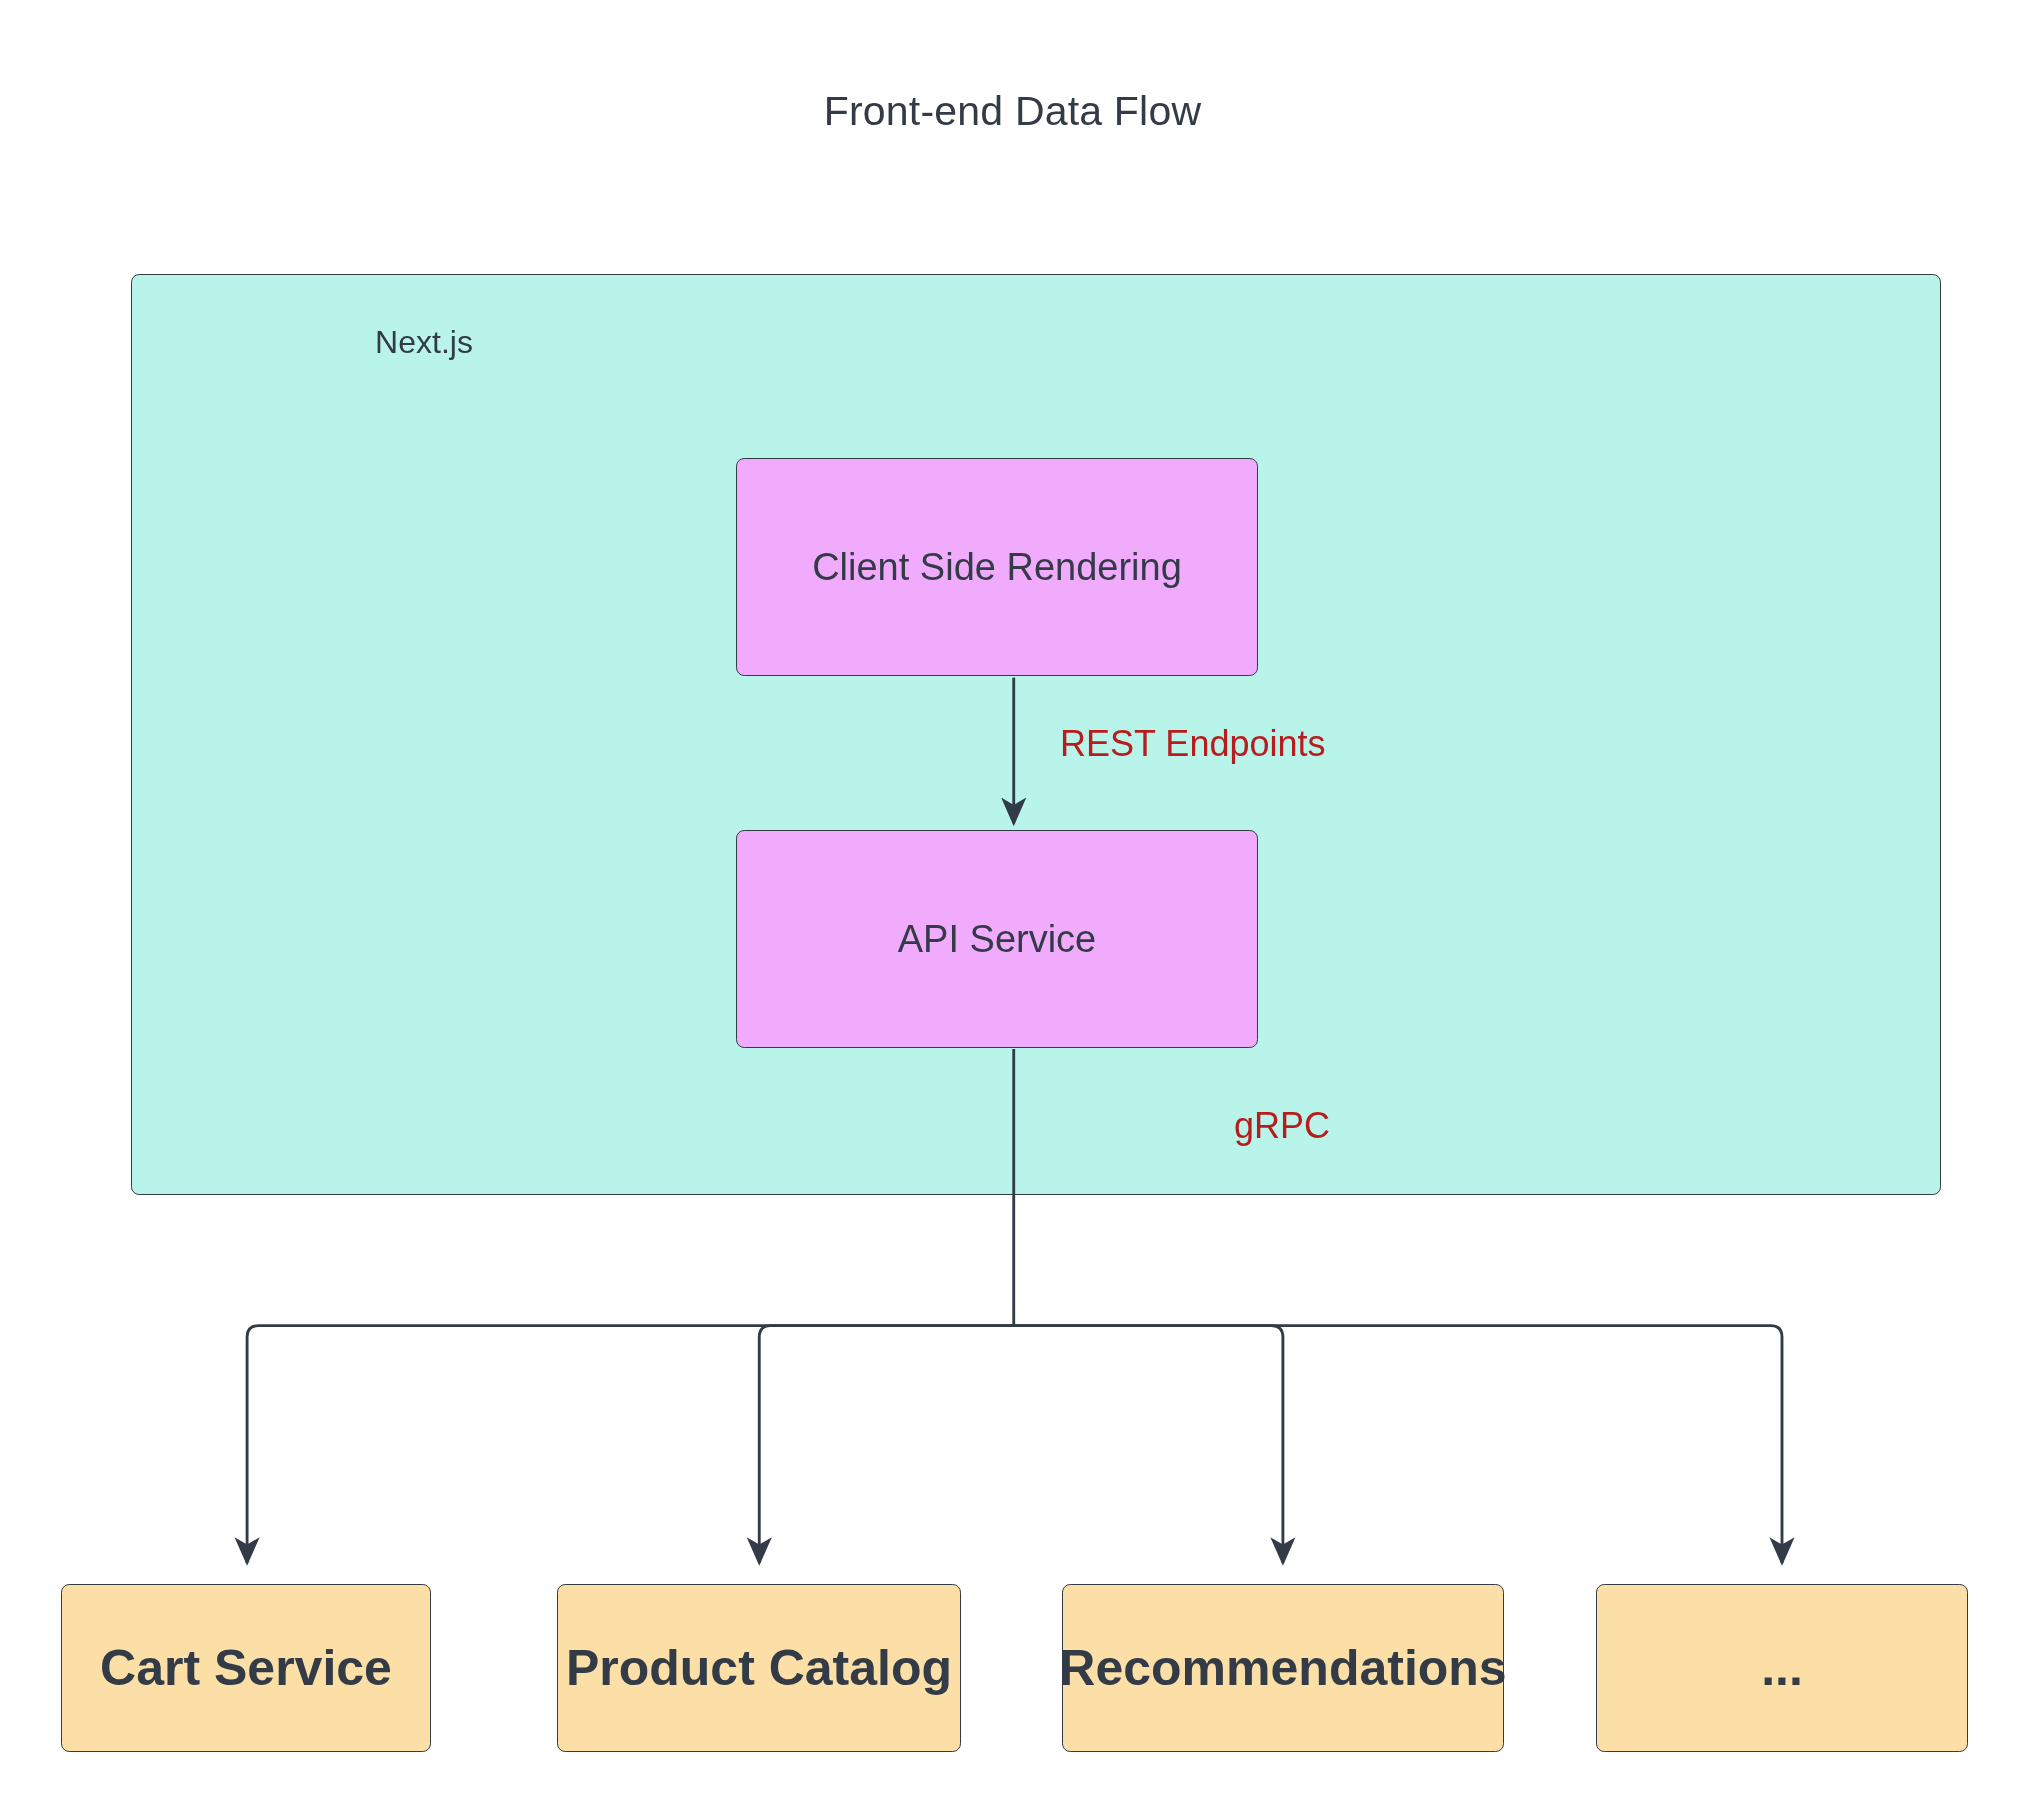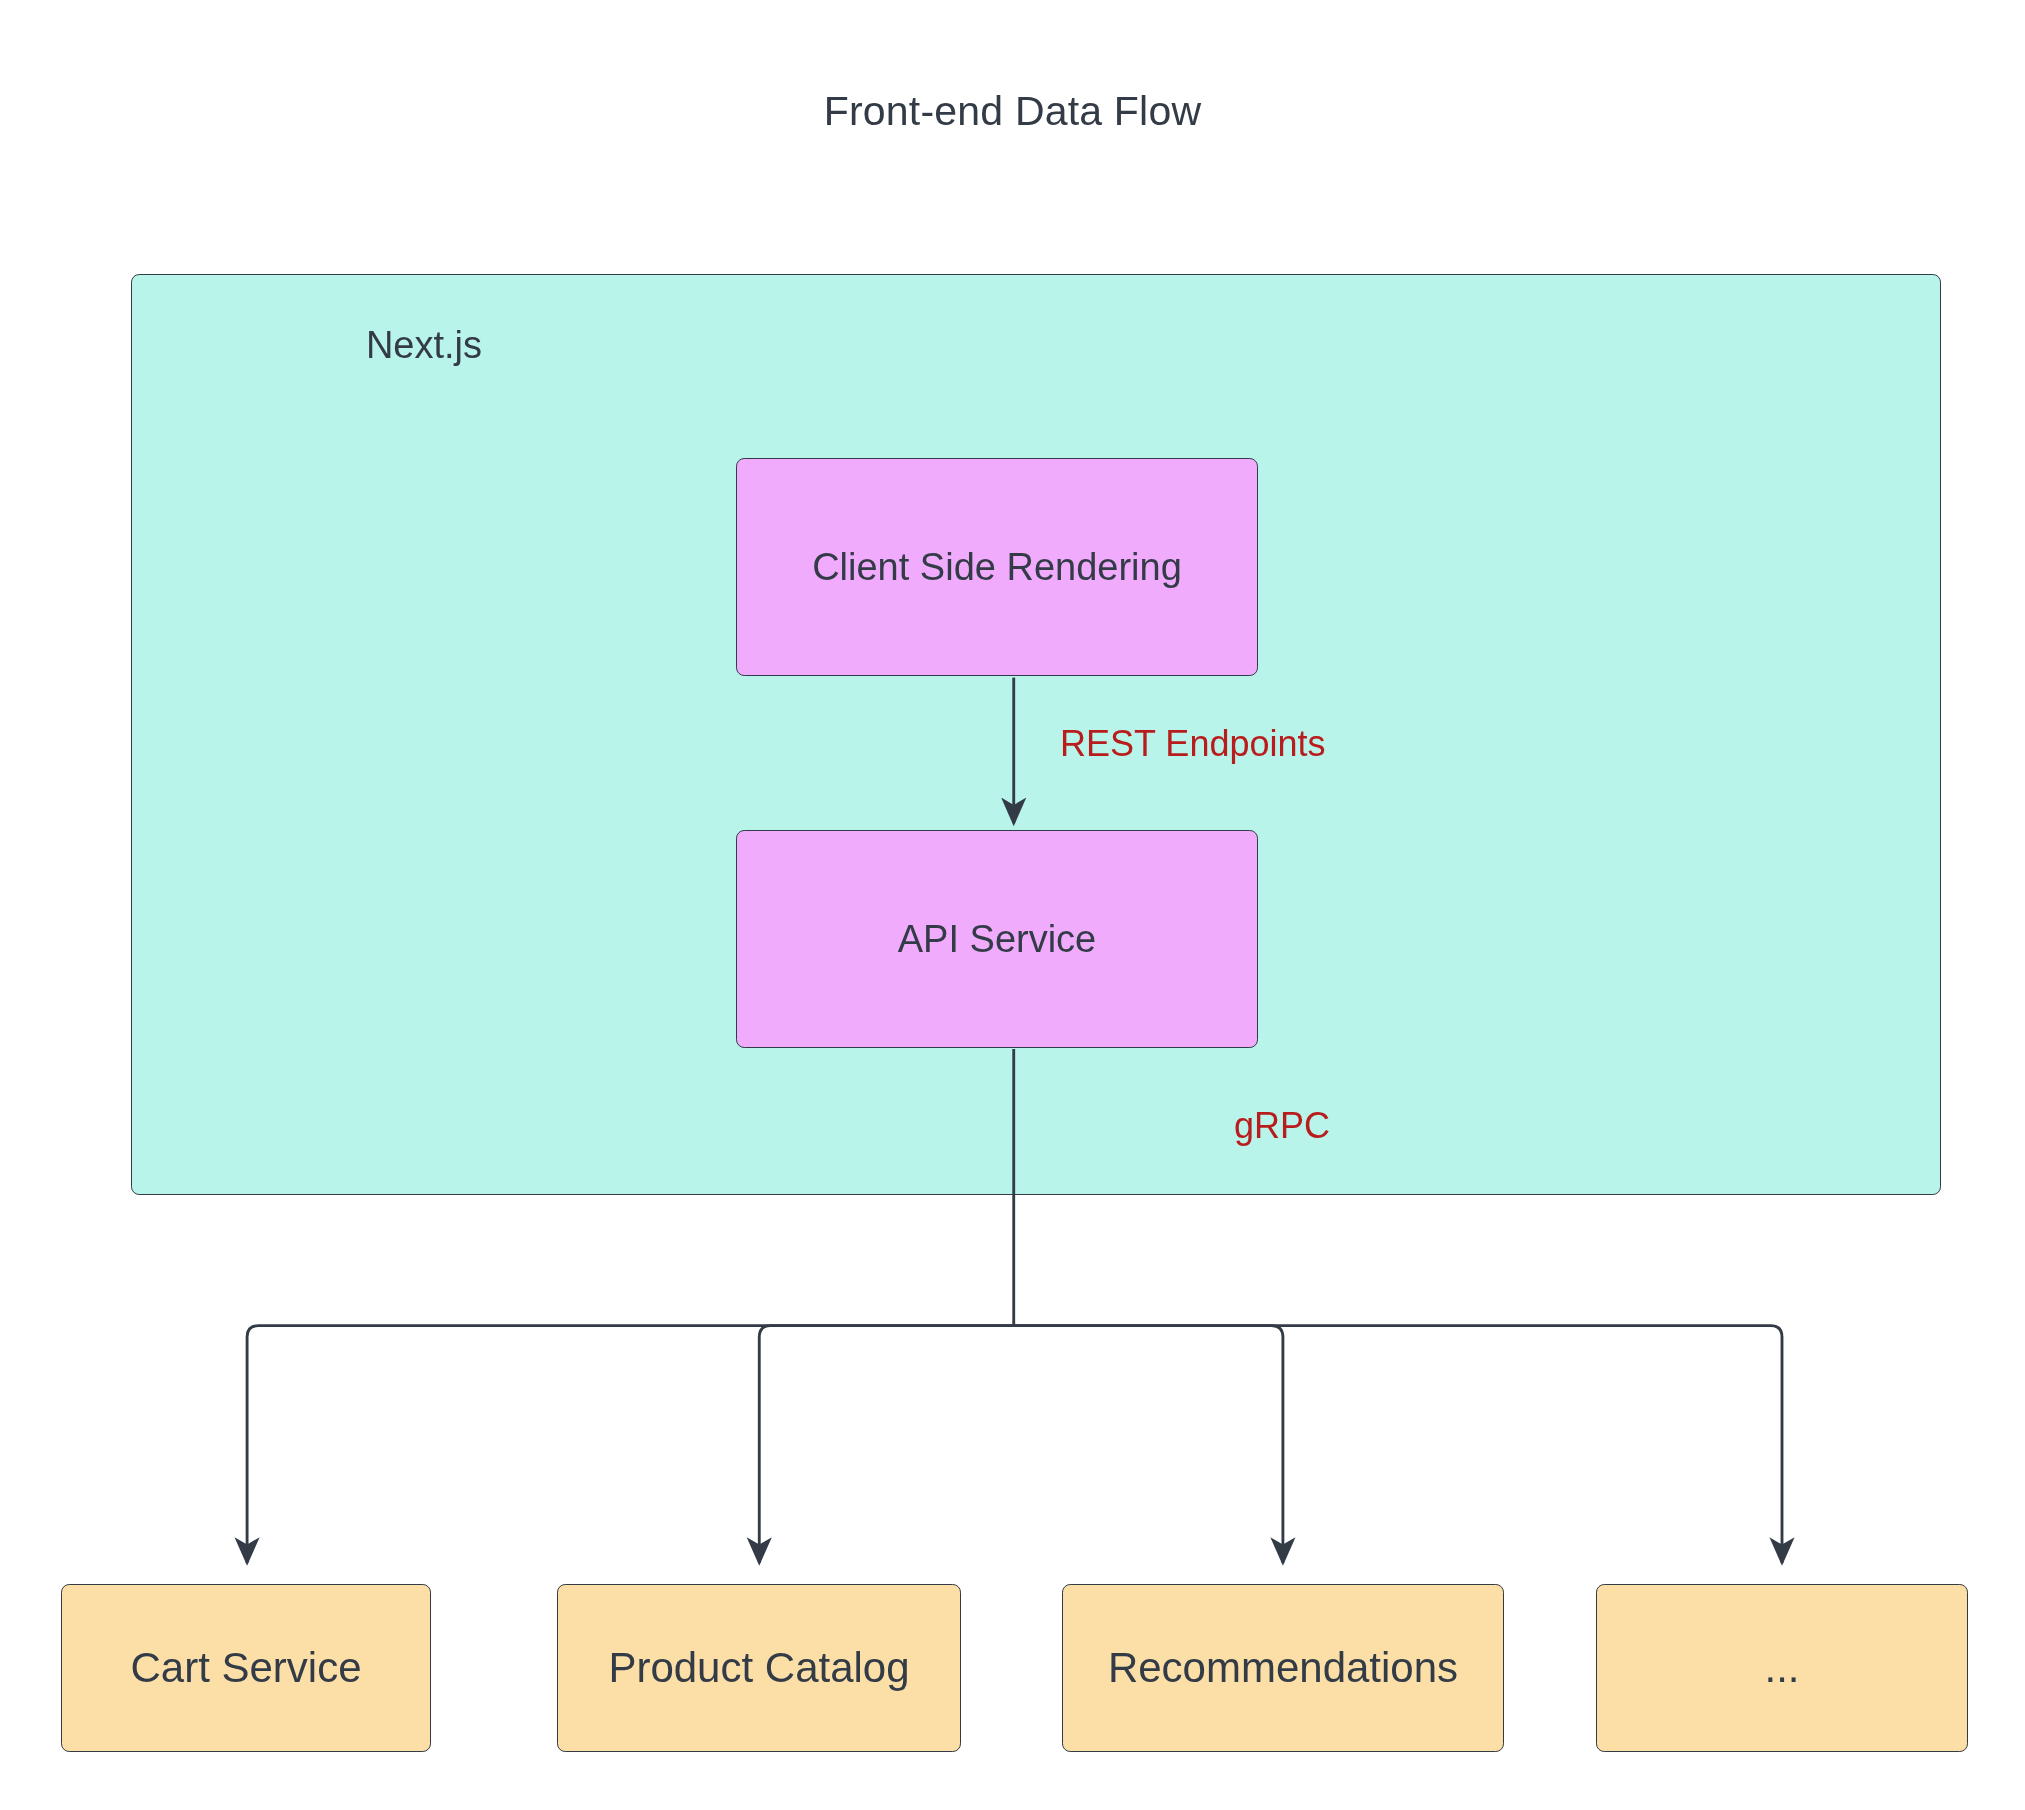--- a/index.html
+++ b/index.html
@@ -56,21 +56,21 @@
     border: 1.6px solid #333b47;
     border-radius: 8.2px;
     display: block;
   }
   .subgraph-label {
     position: absolute;
     top: 49px;
     left: 0;
     width: 100%;
     text-align: center;
-    font-size: 38px;
+    font-size: 32px;
     color: #333b47;
   }
   .subgraph-label-inner {
     display: inline-block;
     transform: translateX(-612px);
   }
   
   .proc {
     background: #f0abfc;
     font-size: 38px;
@@ -83,23 +83,24 @@
   }
   #node-api {
     left: 736px;
     top: 830px;
     width: 522px;
     height: 218px;
   }
   
   .service {
     background: #fbdfa7;
-    font-size: 42px;
+    font-size: 50px;
     height: 168px;
     top: 1584px;
+    font-weight: bold;
   }
   #node-cart {
     left: 61px;
     width: 370px;
   }
   #node-catalog {
     left: 557px;
     width: 404px;
   }
   #node-recs {

